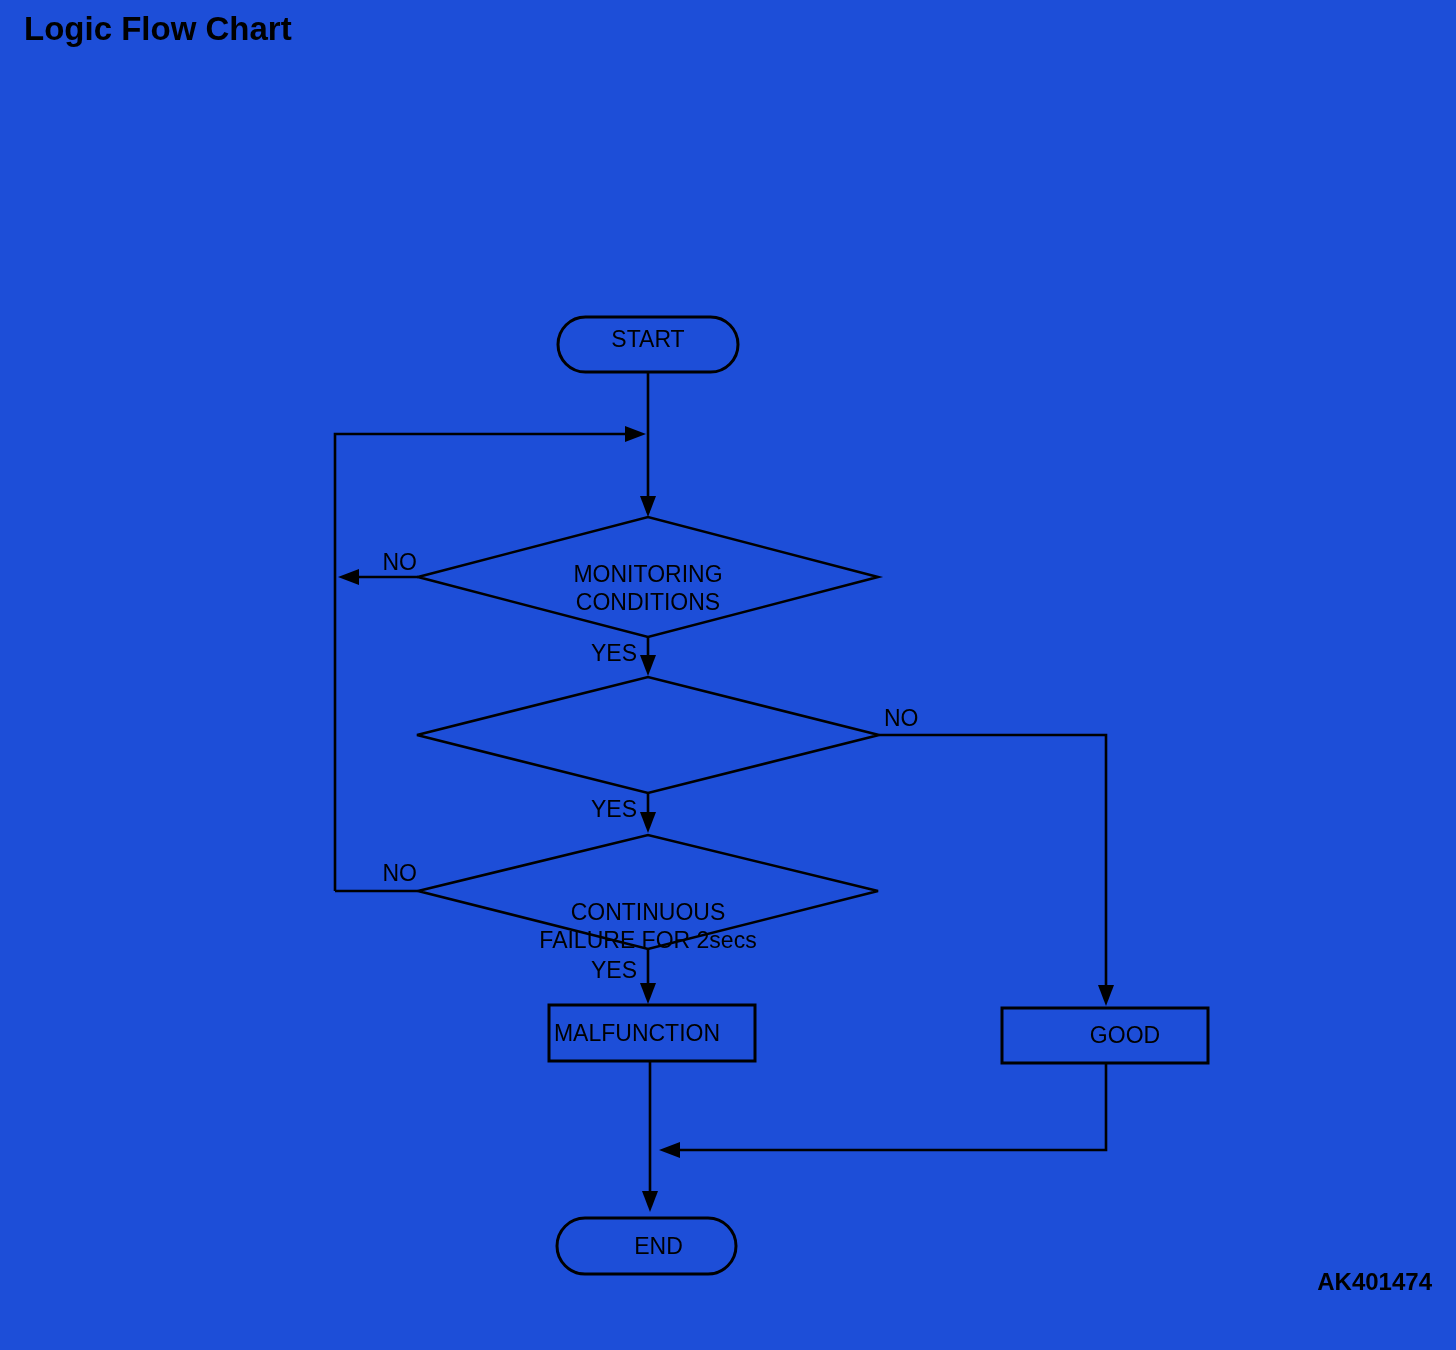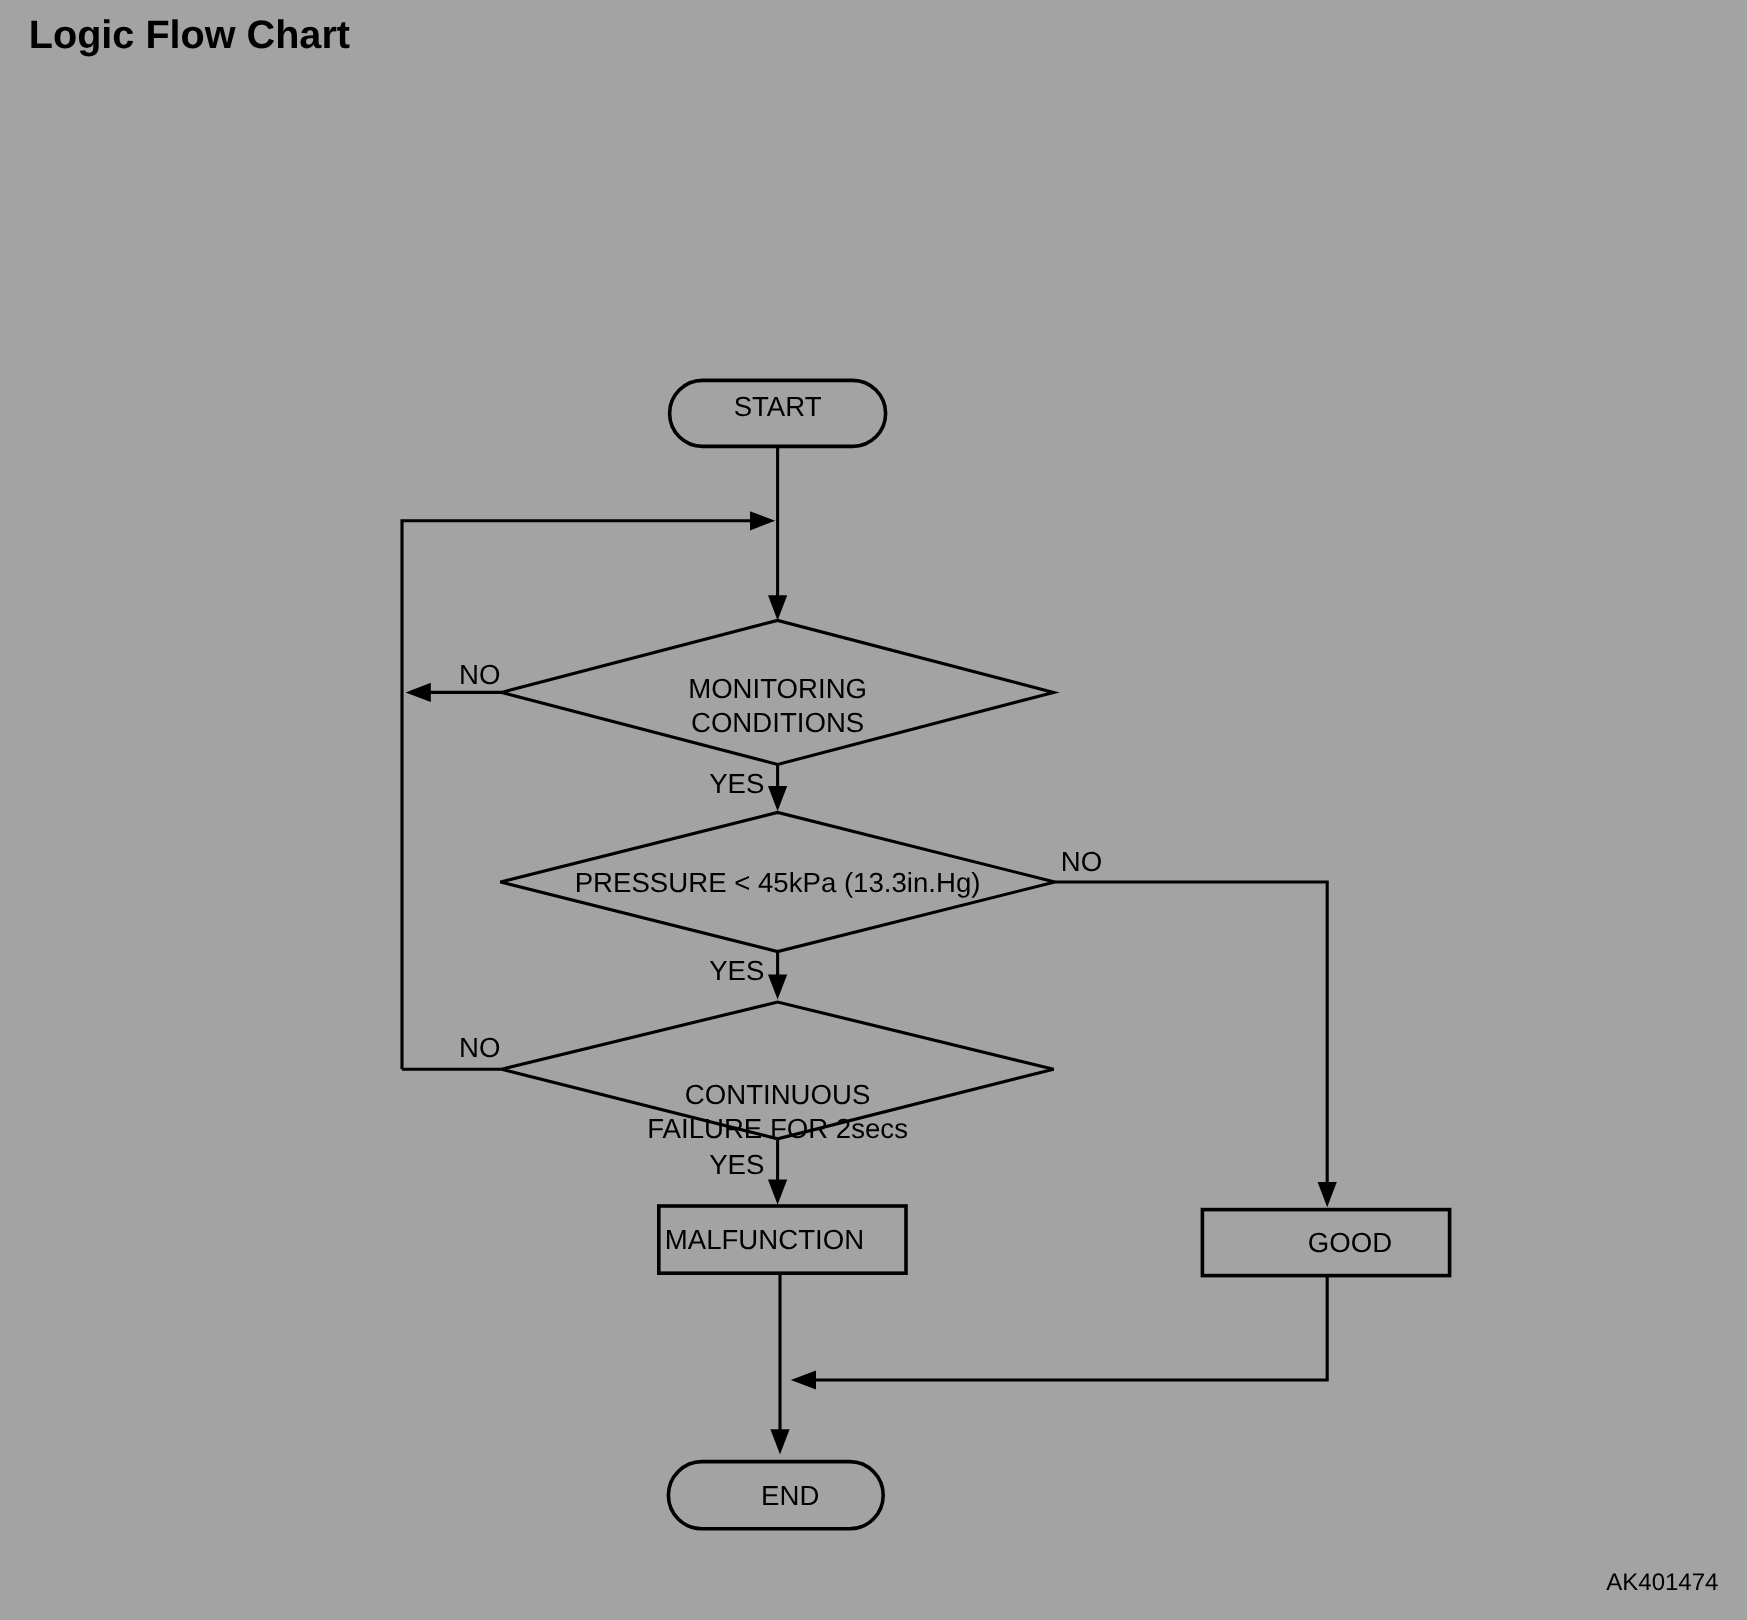--- a/index.html
+++ b/index.html
@@ -5,21 +5,21 @@
   html, body {
     margin: 0;
     padding: 0;
     background: #ffffff;
     font-family: "Liberation Sans", "DejaVu Sans", sans-serif;
   }
   .page {
     position: relative;
     width: 1456px;
     height: 1350px;
-    background: #a3a3a3;
+    background: #1d4ed8;
     overflow: hidden;
     color: #000000;
   }
   .page-title {
     position: absolute;
     left: 24px;
     top: 10px;
     font-size: 33px;
     font-weight: bold;
     letter-spacing: 0px;
@@ -45,24 +45,24 @@
     justify-content: center;
     text-align: center;
     white-space: pre-line;
   }
   .edge-label {
     white-space: nowrap;
   }
   .edge-label.align-right { text-align: right; }
   .figure-code {
     position: absolute;
-    top: 1308px;
+    top: 1268px;
     right: 24px;
-    font-size: 20px;
-    font-weight: normal;
+    font-size: 24px;
+    font-weight: bold;
     color: #000000;
   }
 </style>
 </head>
 <body>
 
 <div class="page">
 
   <div class="page-title">Logic Flow Chart</div>
 
@@ -110,21 +110,20 @@
     <polygon points="659,1150 680,1142 680,1158" fill="#000000" stroke="none"></polygon>
 
     <rect x="557" y="1218" width="179" height="56" rx="28" ry="28" stroke-width="3"></rect>
   </svg>
 
   <div class="node-label" style="left:558px; top:317px; width:180px; height:44px;">START</div>
 
   <div class="node-label" style="left:418px; top:528px; width:460px; height:120px;">MONITORING
 CONDITIONS</div>
 
-  <div class="node-label" style="left:417px; top:677px; width:462px; height:116px;">PRESSURE &lt; 45kPa (13.3in.Hg)</div>
 
   <div class="node-label" style="left:418px; top:869px; width:460px; height:114px;">CONTINUOUS
 FAILURE FOR 2secs</div>
 
   <div class="node-label" style="left:549px; top:1005px; width:176px; height:56px;">MALFUNCTION</div>
 
   <div class="node-label" style="left:1002px; top:1008px; width:246px; height:55px;">GOOD</div>
 
   <div class="node-label" style="left:557px; top:1218px; width:203px; height:56px;">END</div>
 

